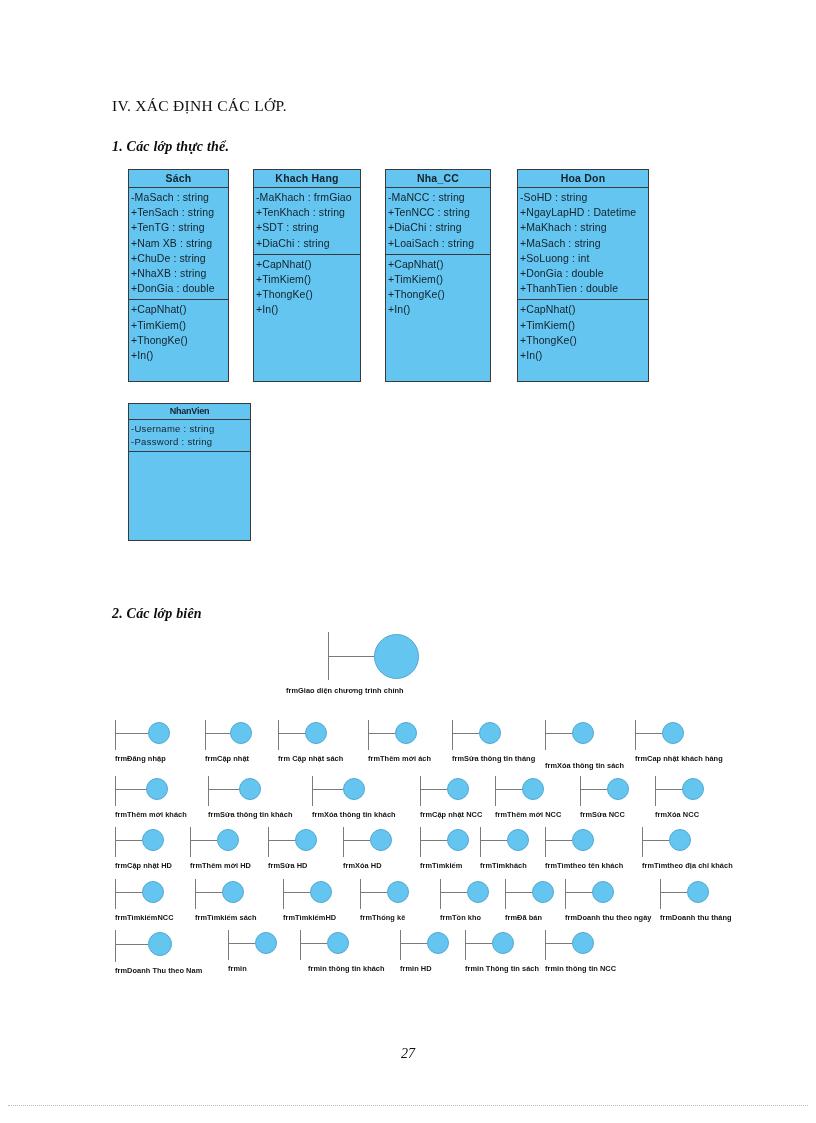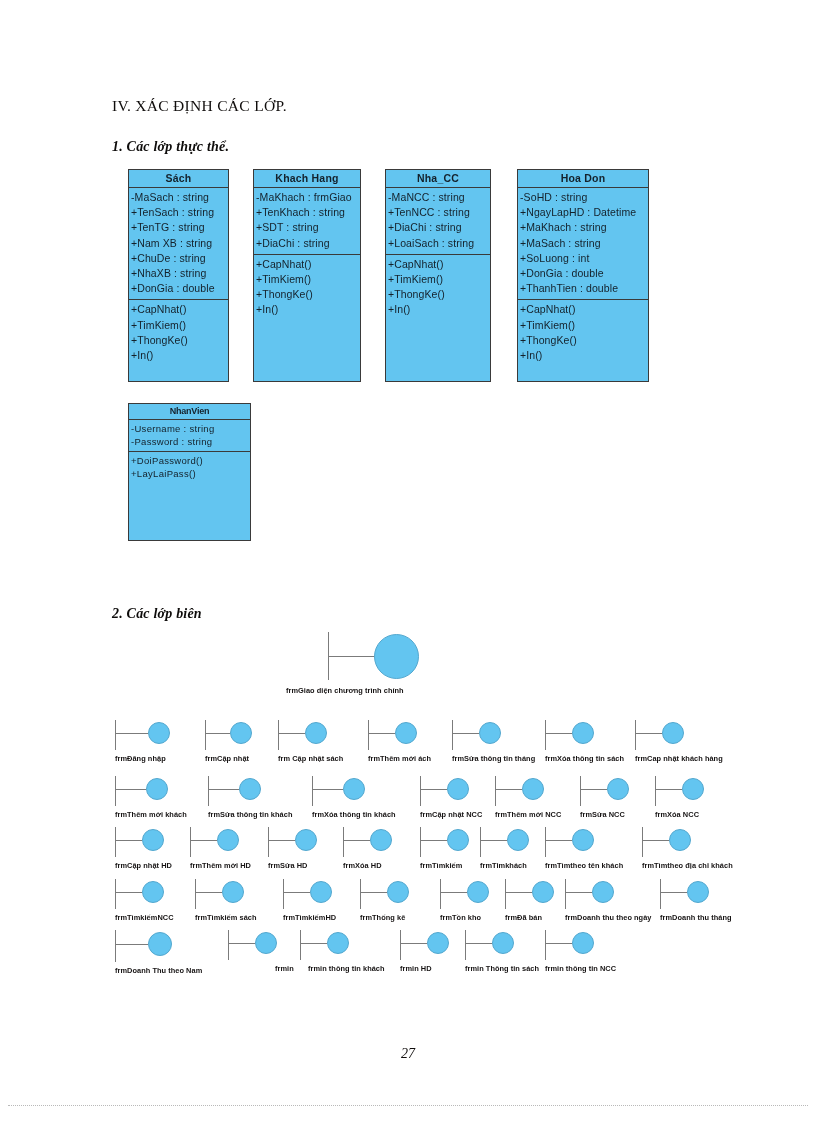--- a/index.html
+++ b/index.html
@@ -233,24 +233,20 @@
         <div class="row">+In()</div>
       </div>
   </div>
 
   <div class="uml-class" id="class-nhanvien">
     <div class="uml-title">NhanVien</div>
     <div class="uml-compartment with-rule">
         <div class="row">-Username : string</div>
         <div class="row">-Password : string</div>
       </div>
-    <div class="uml-compartment">
-        <div class="row">+DoiPassword()</div>
-        <div class="row">+LayLaiPass()</div>
-      </div>
   </div>
 
   <div class="boundary" id="b-main" style="left:328px; top:632px;">
     <div class="glyph">
       <div class="bar"></div>
       <div class="stem"></div>
       <div class="ball"></div>
     </div>
     <div class="caption">frmGiao diện chương trình chính</div>
   </div>
@@ -295,21 +291,21 @@
           <div class="ball" style="width: 22px; height: 22px; left: 27px; top: 2px;"></div>
         </div>
         <div class="caption" style="top: 34px;">frmSửa thông tin tháng</div>
       </div>
       <div class="boundary" style="left: 545px; top: 720px;">
         <div class="glyph">
           <div class="bar" style="height: 30px; top: 0px;"></div>
           <div class="stem" style="width: 26px; top: 13px;"></div>
           <div class="ball" style="width: 22px; height: 22px; left: 27px; top: 2px;"></div>
         </div>
-        <div class="caption" style="top: 34px;">frmXóa thông tin sách</div>
+        <div class="caption" style="top: 41px;">frmXóa thông tin sách</div>
       </div>
       <div class="boundary" style="left: 635px; top: 720px;">
         <div class="glyph">
           <div class="bar" style="height: 30px; top: 0px;"></div>
           <div class="stem" style="width: 26px; top: 13px;"></div>
           <div class="ball" style="width: 22px; height: 22px; left: 27px; top: 2px;"></div>
         </div>
         <div class="caption" style="top: 34px;">frmCap nhật khách hàng</div>
       </div>
       <div class="boundary" style="left: 115px; top: 776px;">
@@ -503,21 +499,21 @@
           <div class="ball" style="width: 24px; height: 24px; left: 33px; top: 2px;"></div>
         </div>
         <div class="caption" style="top: 36px;">frmDoanh Thu theo Nam</div>
       </div>
       <div class="boundary" style="left: 228px; top: 930px;">
         <div class="glyph">
           <div class="bar" style="height: 30px; top: 0px;"></div>
           <div class="stem" style="width: 26px; top: 13px;"></div>
           <div class="ball" style="width: 22px; height: 22px; left: 27px; top: 2px;"></div>
         </div>
-        <div class="caption" style="top: 34px; margin-left: 47px;">frmin</div>
+        <div class="caption" style="top: 34px;">frmin</div>
       </div>
       <div class="boundary" style="left: 300px; top: 930px;">
         <div class="glyph">
           <div class="bar" style="height: 30px; top: 0px;"></div>
           <div class="stem" style="width: 26px; top: 13px;"></div>
           <div class="ball" style="width: 22px; height: 22px; left: 27px; top: 2px;"></div>
         </div>
         <div class="caption" style="top: 34px; padding-left: 8px;">frmin thông tin khách</div>
       </div>
       <div class="boundary" style="left: 400px; top: 930px;">

